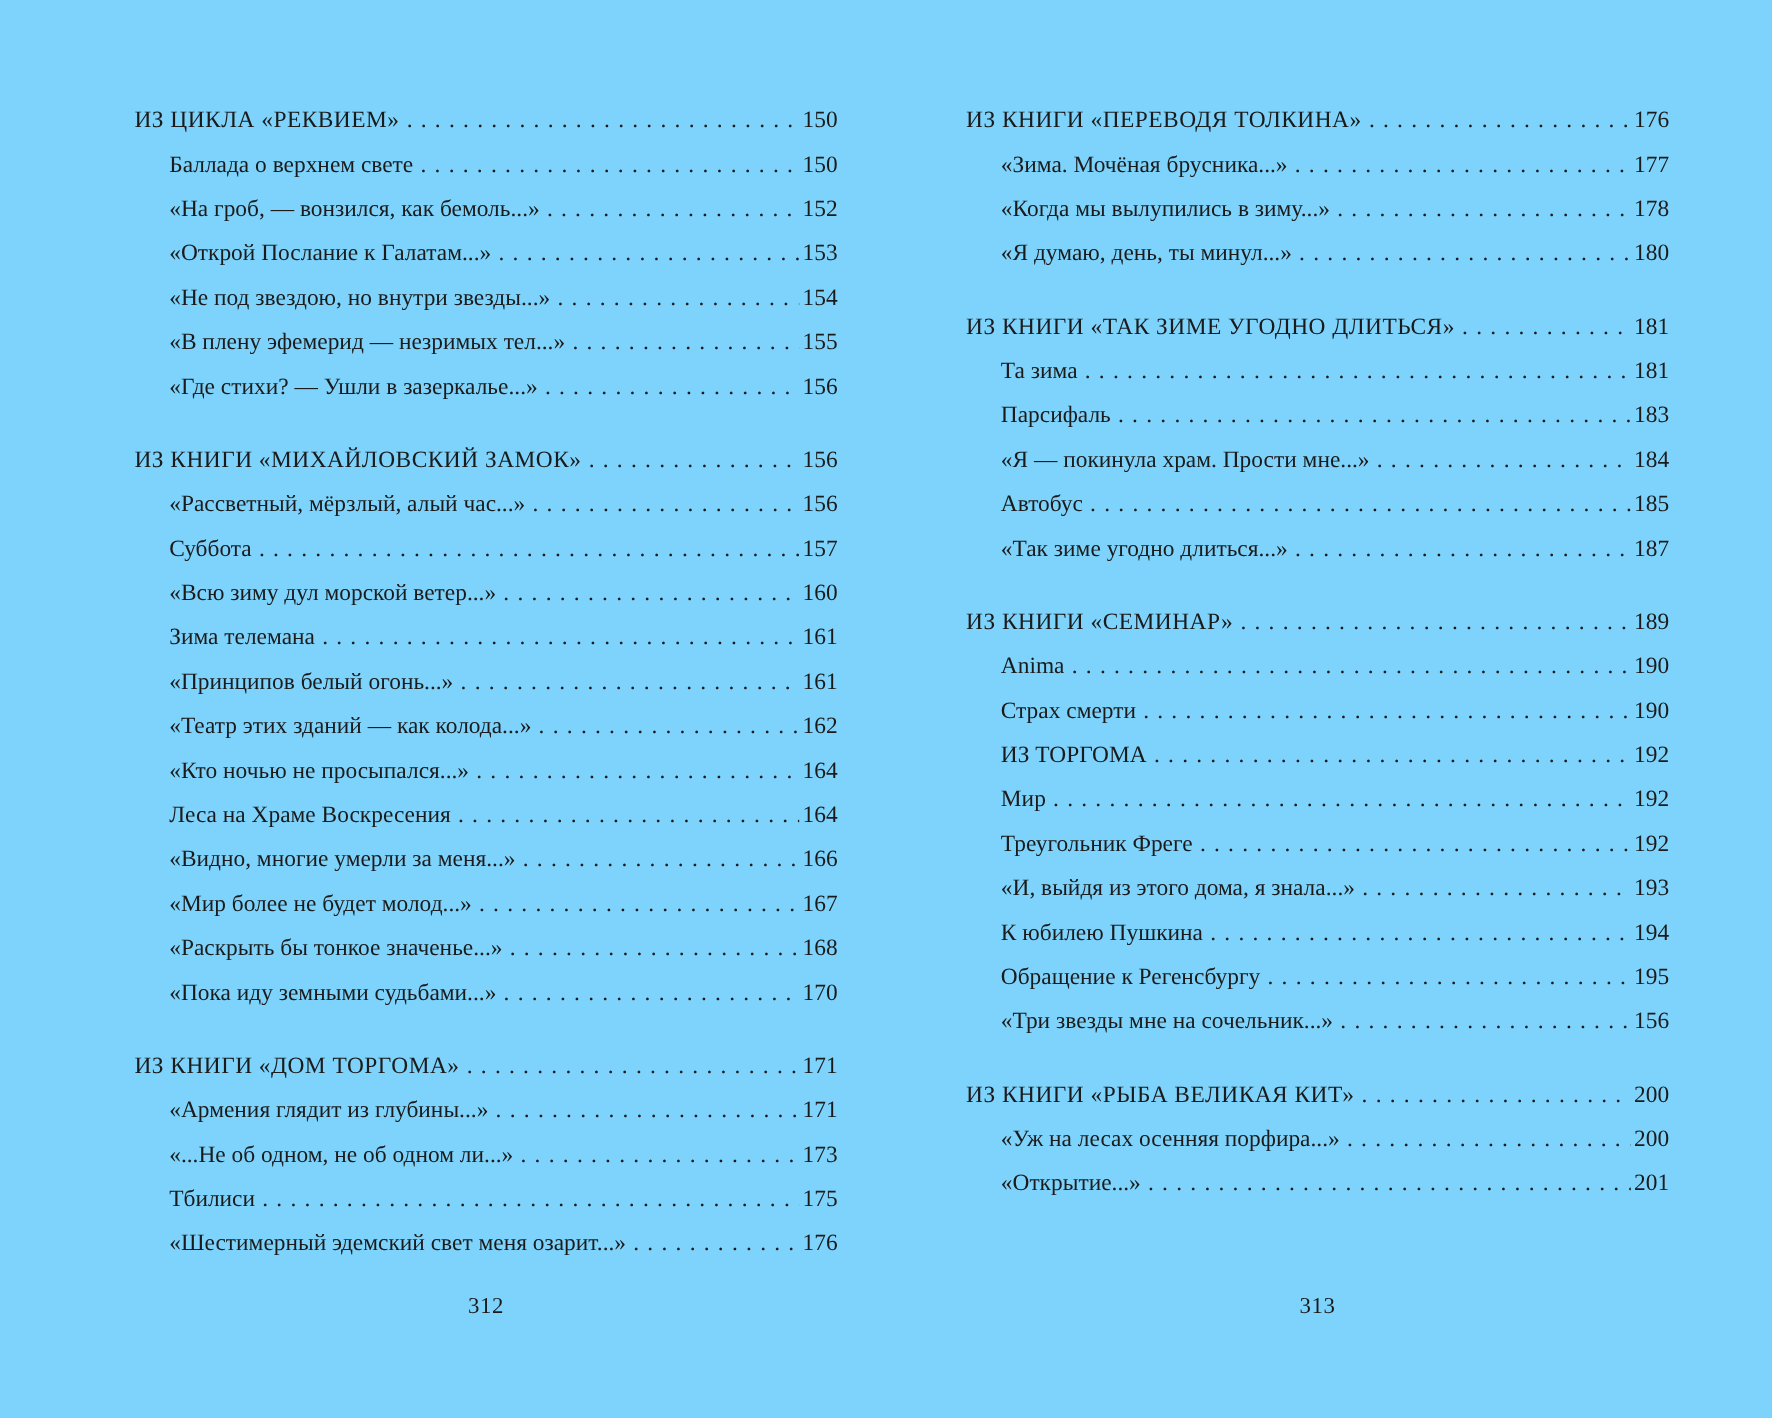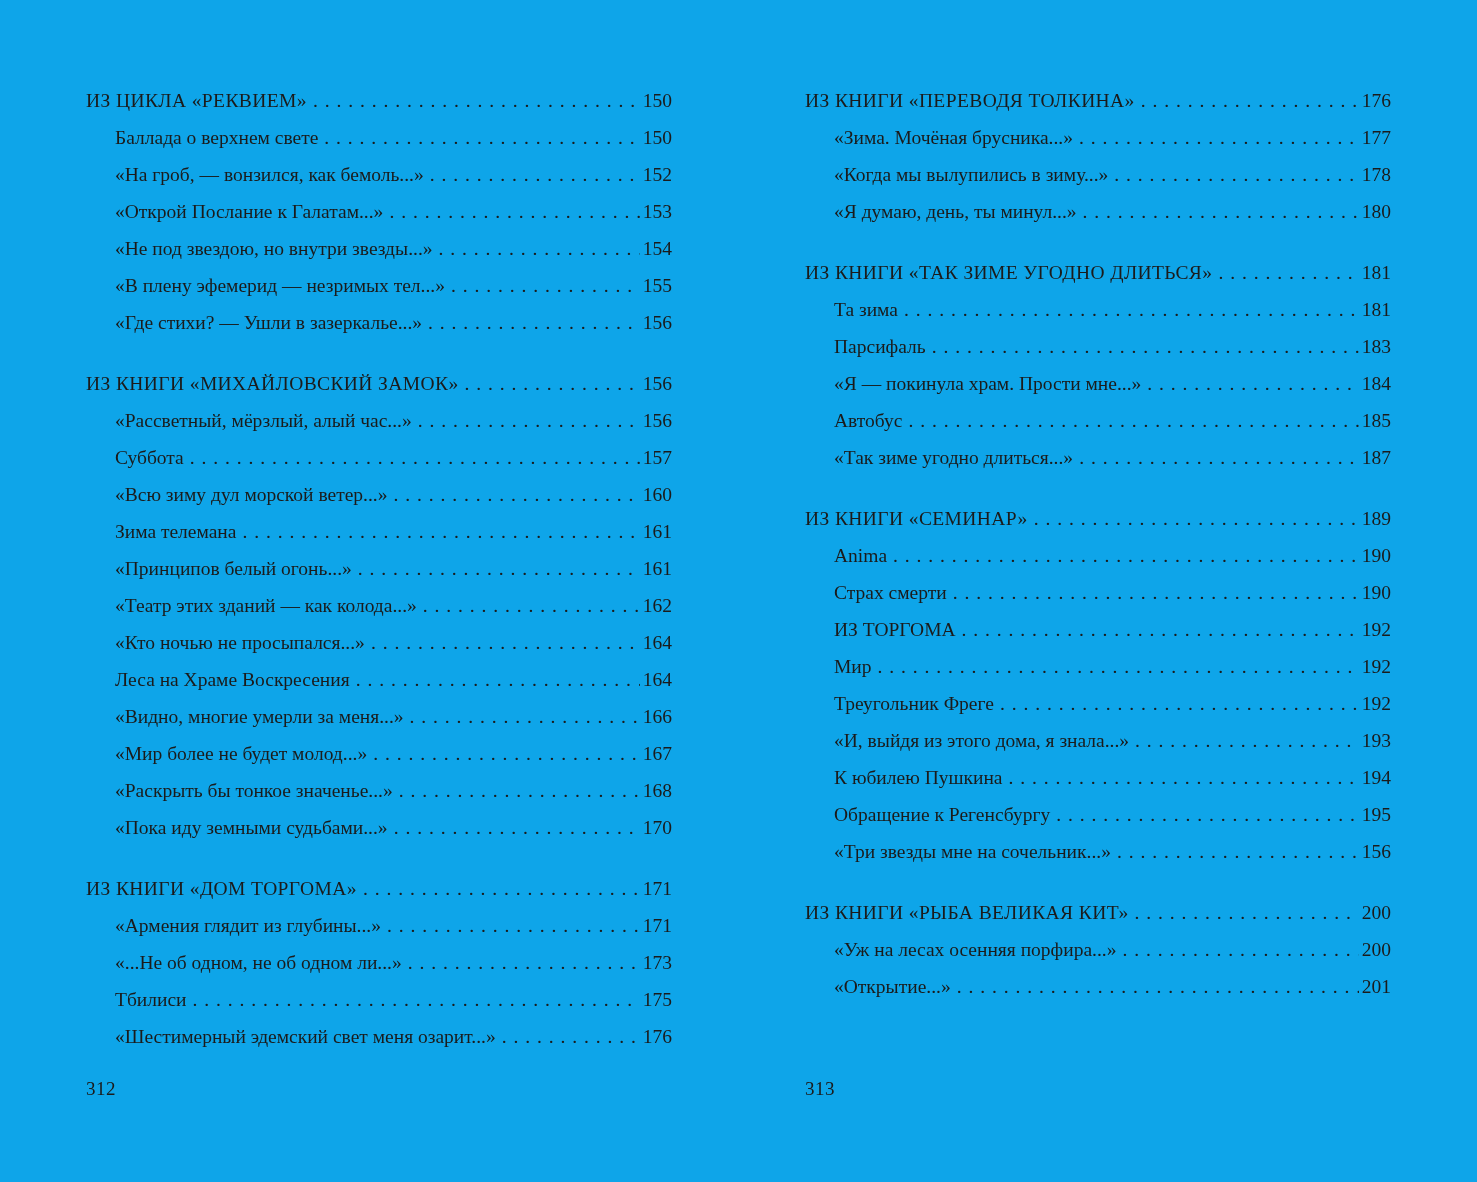--- a/index.html
+++ b/index.html
@@ -5,25 +5,25 @@
   html, body {
     margin: 0;
     padding: 0;
     background: #ffffff;
     font-family: "Liberation Serif", "DejaVu Serif", serif;
     color: #1b1b1b;
   }
   .spread {
     width: 1477px;
     height: 1182px;
-    background: #0ea5e9;
+    background: #7dd3fc;
     display: flex;
     justify-content: space-between;
     box-sizing: border-box;
-    padding: 82px 86px 0 86px;
+    padding: 82px 86px 0 112px;
     position: relative;
   }
   .page {
     width: 586px;
     position: relative;
     box-sizing: border-box;
   }
   .toc-section {
     margin-top: 24px;
   }
@@ -59,21 +59,21 @@
     letter-spacing: 1px;
   }
   .toc-page-num {
     flex: none;
   }
   .folio {
     position: absolute;
     bottom: 82px;
     left: 0;
     right: 0;
-    text-align: left;
+    text-align: center;
     font-size: 19px;
     letter-spacing: 0.5px;
   }
 </style>
 </head>
 <body>
 
 <div class="spread">
 
   <div class="page">

